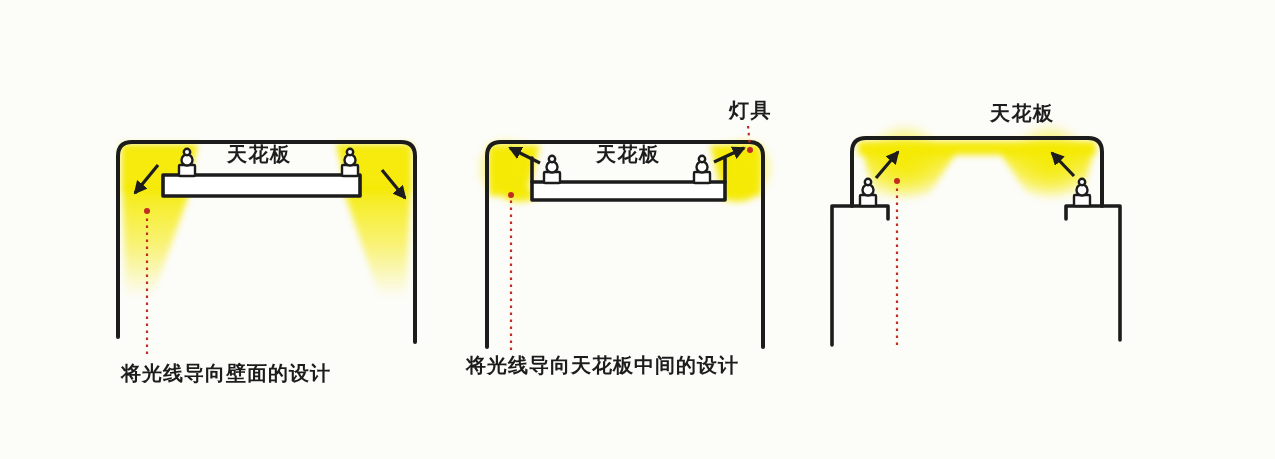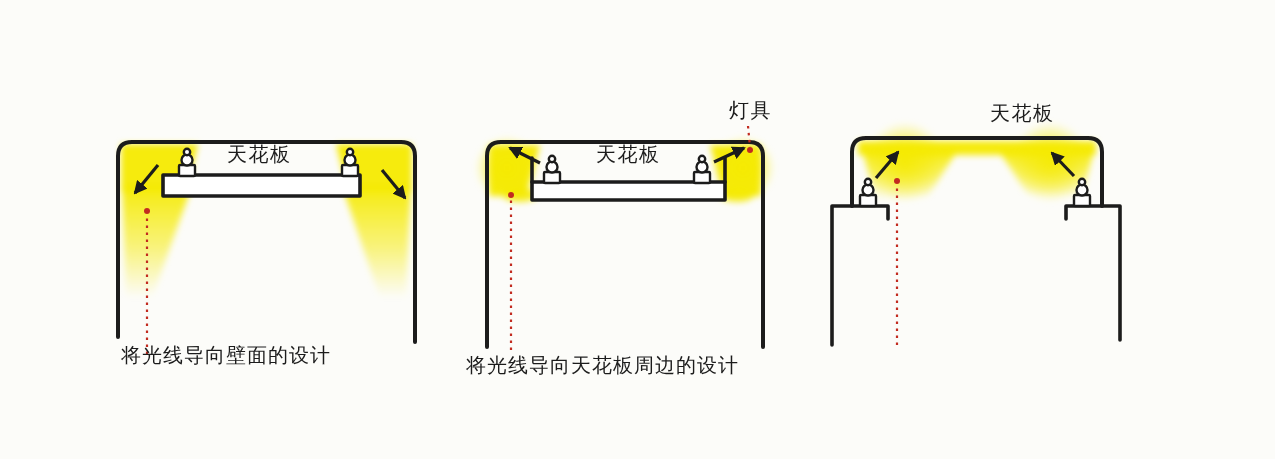--- a/index.html
+++ b/index.html
@@ -14,21 +14,21 @@
     position:relative;
     width:1275px;height:459px;
     background:var(--bg);
     overflow:hidden;
     margin:0 auto;
   }
   .canvas svg{position:absolute;left:0;top:0;}
   .lbl{
     position:absolute;
     color:var(--outline);
-    font-weight:normal;
+    font-weight:bold;
     font-size:20px;
     letter-spacing:1.5px;
     white-space:nowrap;
     line-height:1.1;
     text-align:right;
   }
   .caption{font-size:20px;letter-spacing:1px;}
 </style>
 </head>
 <body>
@@ -129,18 +129,18 @@
   </svg>
 
   <div class="lbl" style="left:227px;top:143px">天花板</div>
 
   <div class="lbl" style="left:596px;top:143px">天花板</div>
 
   <div class="lbl" style="left:729px;top:99px">灯具</div>
 
   <div class="lbl" style="left:990px;top:102px">天花板</div>
 
-  <div class="lbl caption" style="left:121px;top:344px">将光线导向壁面的设计</div>
+  <div class="lbl caption" style="left:121px;top:362px">将光线导向壁面的设计</div>
 
-  <div class="lbl caption" style="left:466px;top:354px">将光线导向天花板周边的设计</div>
+  <div class="lbl caption" style="left:466px;top:354px">将光线导向天花板中间的设计</div>
 
 
 </div>
 
 </body></html>

